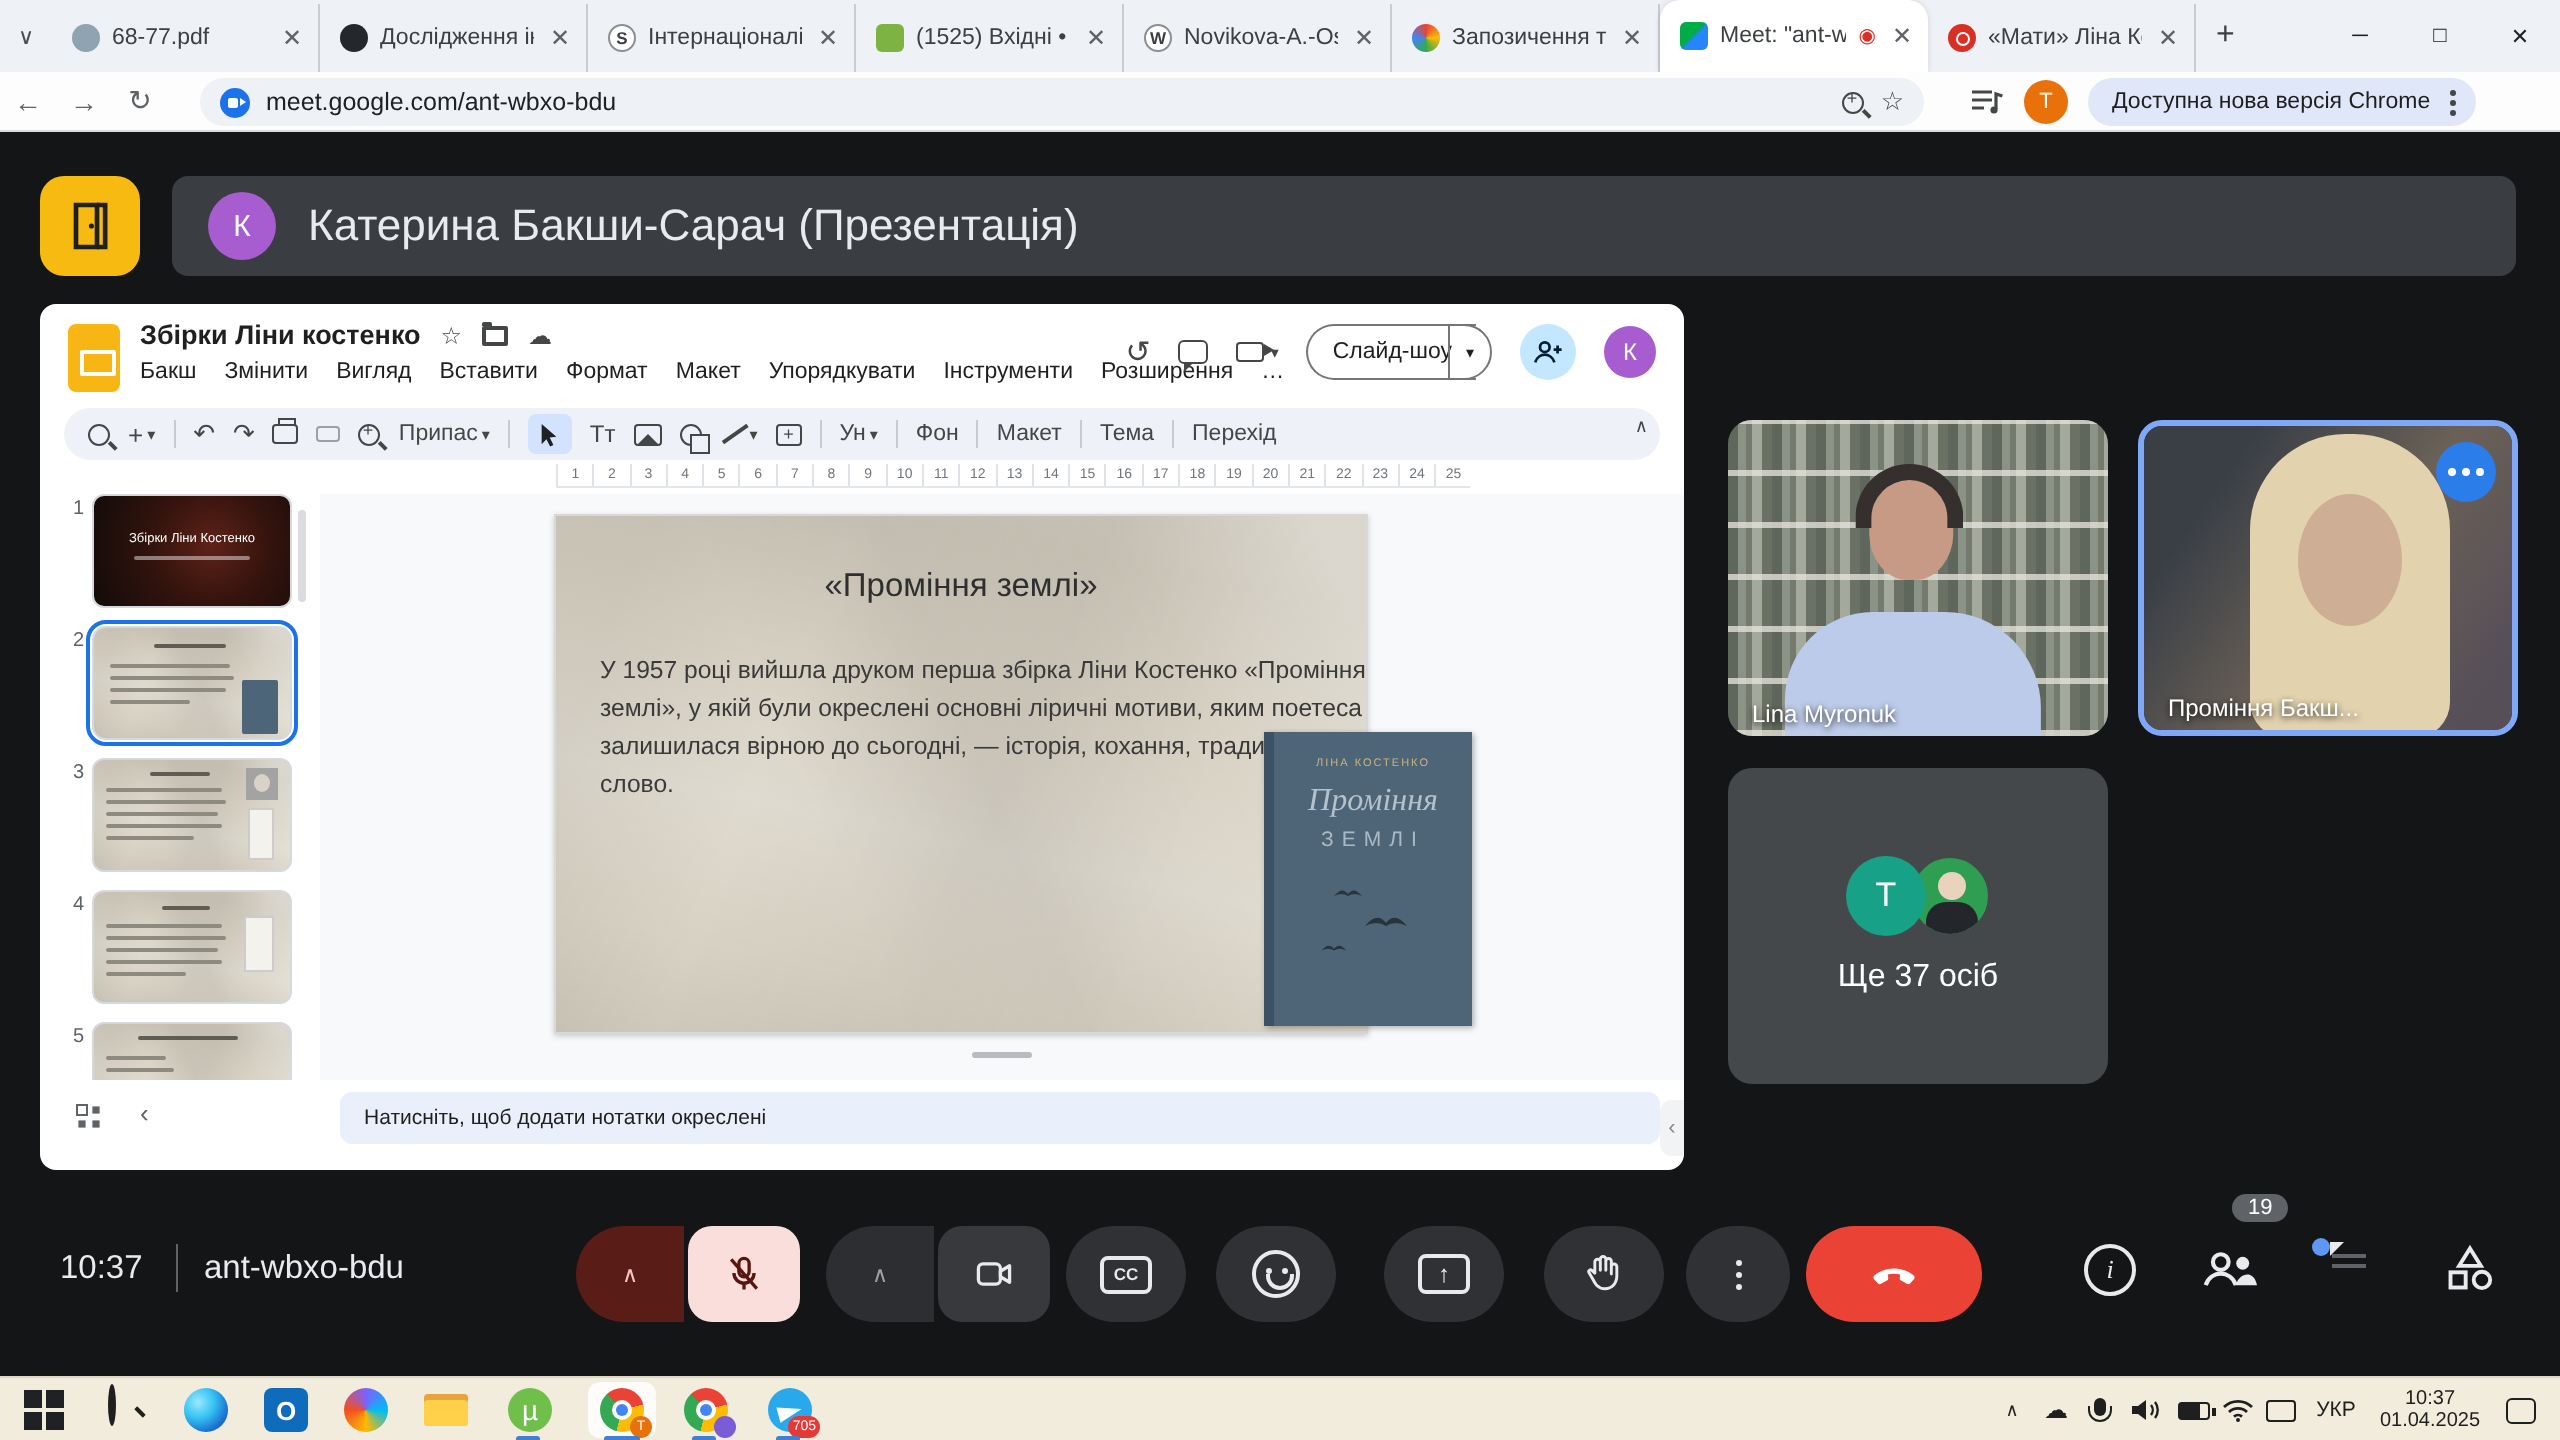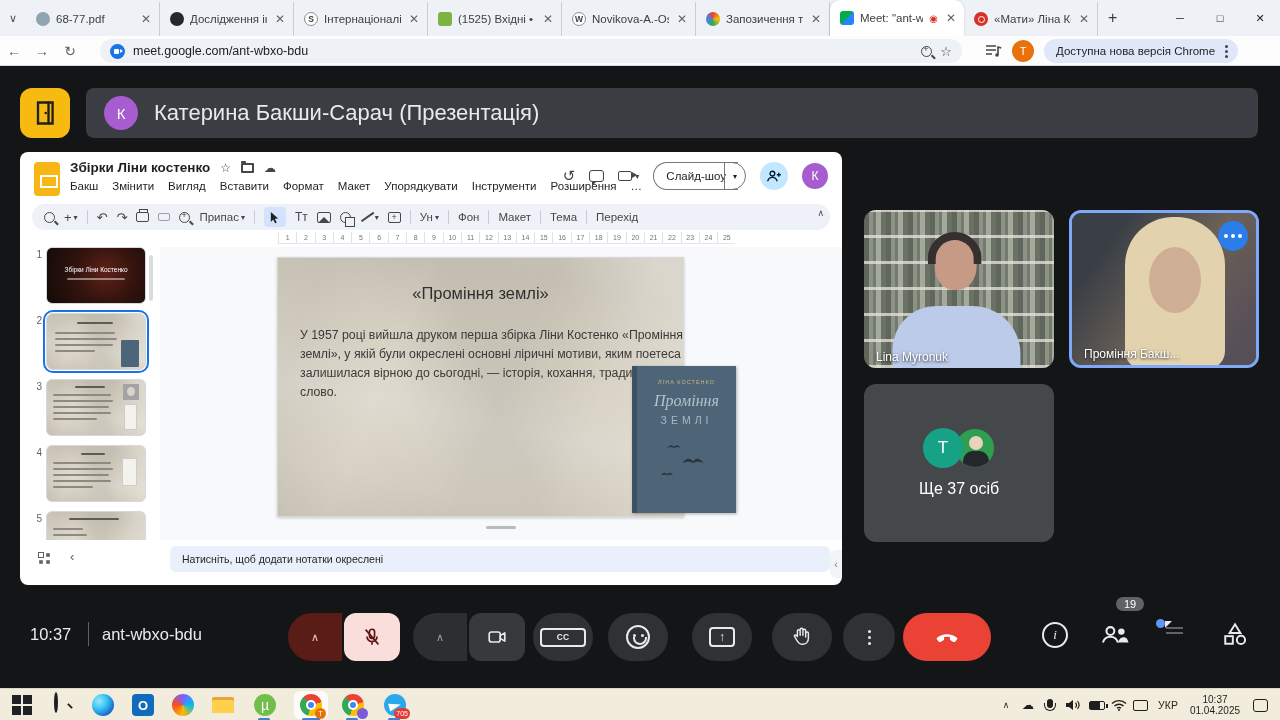--- a/index.html
+++ b/index.html
@@ -182,21 +182,21 @@
   #bb-div { position:absolute; left:88px; top:556px; width:1px; height:24px; background:#5f6368; }
   #bb-code { position:absolute; left:102px; top:559px; color:#e8eaed; font-size:16.5px; }
   .ctl { position:absolute; top:547px; height:48px; display:flex; align-items:center; justify-content:center; cursor:pointer; }
   .seg-chev { width:54px; height:48px; border-radius:24px 0 0 24px; display:flex; align-items:center; justify-content:center; font-size:11px; }
   .seg-main { width:56px; height:48px; border-radius:12px; display:flex; align-items:center; justify-content:center; margin-left:2px; }
   #mic-chev { background:#5a1c17; color:#f5c6c1; }
   #mic-main { background:#f9dedc; }
   #cam-chev { background:#2c2e31; color:#9aa0a6; }
   #cam-main { background:#37393d; }
   .roundbtn { width:60px; border-radius:24px; background:#303134; }
-  .cc-ic { width:46px; height:19px; border:2px solid #e8eaed; border-radius:4px; color:#e8eaed; font-size:8.5px; font-weight:bold; display:flex; align-items:center; justify-content:center; }
+  .cc-ic { width:26px; height:19px; border:2px solid #e8eaed; border-radius:4px; color:#e8eaed; font-size:8.5px; font-weight:bold; display:flex; align-items:center; justify-content:center; }
   .smiley { width:24px; height:24px; border:2px solid #e8eaed; border-radius:50%; position:relative; }
   .smiley::before { content:""; position:absolute; left:5px; top:7px; width:3px; height:3px; border-radius:50%; background:#e8eaed; box-shadow:8px 0 0 #e8eaed; }
   .smiley::after { content:""; position:absolute; left:5px; top:10px; width:10px; height:6px; border:2px solid #e8eaed; border-top:none; border-radius:0 0 10px 10px; }
   .present-ic { width:26px; height:20px; border:2px solid #e8eaed; border-radius:4px; color:#e8eaed; font-size:12px; display:flex; align-items:center; justify-content:center; }
   #end-call { left:903px; width:88px; border-radius:24px; background:#ea4335; }
   .ricon { position:absolute; top:556px; cursor:pointer; }
   .info-ic { width:26px; height:26px; border:2px solid #e8eaed; border-radius:50%; color:#e8eaed; font-size:13px; display:flex; align-items:center; justify-content:center; font-family:"Liberation Serif",serif; font-style:italic; }
   #ppl-badge { position:absolute; left:1116px; top:531px; background:#5f6368; color:#fff; font-size:11px; border-radius:10px; padding:1px 8px; }
   .chat-ic { width:26px; height:21px; background:#e8eaed; border-radius:4px; position:relative; }
   .chat-ic::before { content:""; position:absolute; left:4px; top:5px; width:17px; height:2px; background:#5f6368; box-shadow:0 5px 0 #5f6368; }

